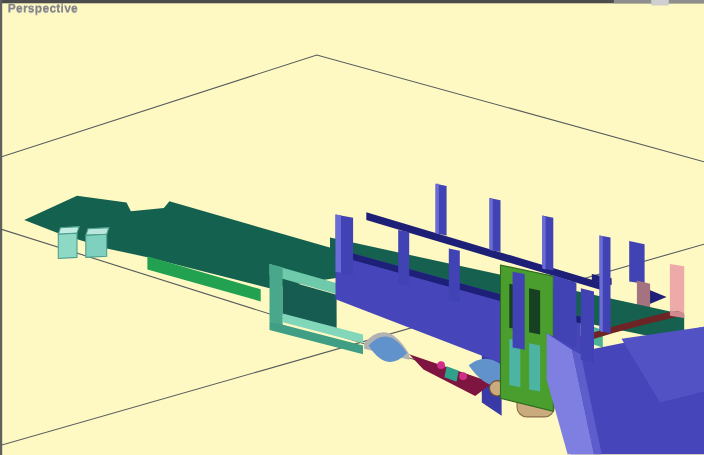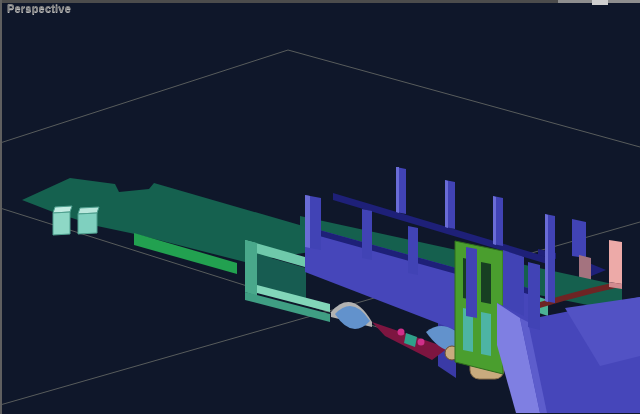--- a/index.html
+++ b/index.html
@@ -1,19 +1,19 @@
 <!DOCTYPE html>
 <html><head>
 <meta charset="utf-8">
 <style>
   html,body{margin:0;padding:0;background:#888;}
   #window{
     position:relative;
     width:640px;height:414px;
-    background:#0f172a;
+    background:#fef9c3;
     overflow:hidden;
     font-family:"Liberation Sans", sans-serif;
   }
   #topborder{position:absolute;left:0;top:0;width:640px;height:3px;background:#4c4c4c;}
   #topborder-light{position:absolute;left:558px;top:0;width:82px;height:3px;background:#8e8e8e;}
   #top-notch{position:absolute;left:592px;top:0;width:16px;height:5px;background:#cfcfcf;}
   #leftborder{position:absolute;left:0;top:0;width:2px;height:414px;background:#5f5f5f;}
   #viewport-label{
     position:absolute;left:7px;top:2px;
     font-size:11px;font-weight:bold;color:#858585;

